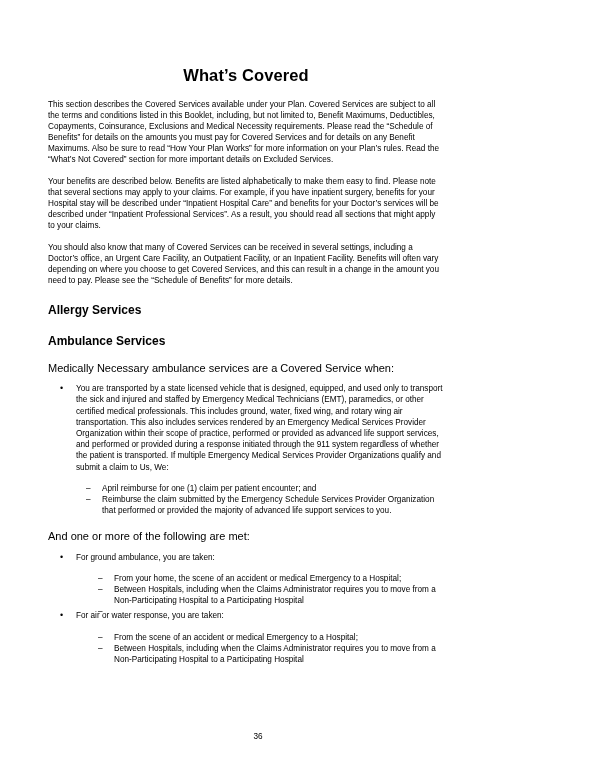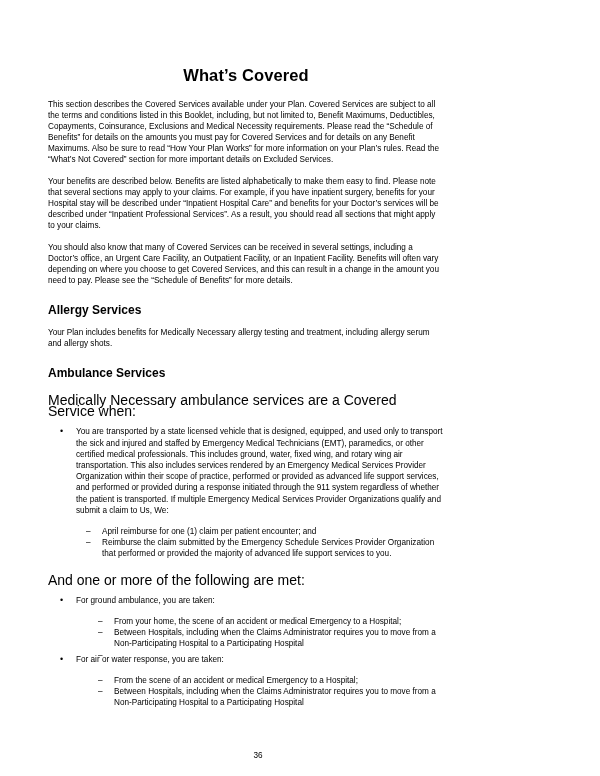--- a/index.html
+++ b/index.html
@@ -80,46 +80,45 @@
   }
   .sub-wrap {
     padding-left: 28px;
     margin: 0 0 4px 0;
   }
   .sub-wrap-indent {
     padding-left: 40px;
     margin: 0 0 4px 0;
   }
   .lead-text {
-    font-size: 14px;
+    font-size: 11px;
     line-height: 11.2px;
     margin: 15px 0 9px 0;
   }
   .page-number {
     position: absolute;
-    bottom: 16px;
+    bottom: 35px;
     left: 0;
     width: 100%;
     text-align: center;
     font-size: 8.2px;
   }
 </style>
 </head>
 <body>
 
 <div class="page">
 
   <h1 class="doc-title">What’s Covered</h1>
 
   <p class="body-text">This section describes the Covered Services available under your Plan.  Covered Services are subject to all the terms and conditions listed in this Booklet, including, but not limited to, Benefit Maximums, Deductibles, Copayments, Coinsurance, Exclusions and Medical Necessity requirements.  Please read the “Schedule of Benefits” for details on the amounts you must pay for Covered Services and for details on any Benefit Maximums.  Also be sure to read “How Your Plan Works” for more information on your Plan’s rules.  Read the “What’s Not Covered” section for more important details on Excluded Services.</p>
   <p class="body-text">Your benefits are described below.  Benefits are listed alphabetically to make them easy to find.  Please note that several sections may apply to your claims.  For example, if you have inpatient surgery, benefits for your Hospital stay will be described under “Inpatient Hospital Care” and benefits for your Doctor’s services will be described under “Inpatient Professional Services”.  As a result, you should read all sections that might apply to your claims.</p>
   <p class="body-text">You should also know that many of Covered Services can be received in several settings, including a Doctor’s office, an Urgent Care Facility, an Outpatient Facility, or an Inpatient Facility.  Benefits will often vary depending on where you choose to get Covered Services, and this can result in a change in the amount you need to pay.  Please see the “Schedule of Benefits” for more details.</p>
 
   <h2 class="section-head">Allergy Services</h2>
-  <p class="body-text">Your Plan includes benefits for Medically Necessary allergy testing and treatment, including allergy serum and allergy shots.</p>
 
   <h2 class="section-head">Ambulance Services</h2>
   <p class="lead-text">Medically Necessary ambulance services are a Covered Service when:</p>
 
   <ul class="bullet-list">
     <li class="bullet-item">
       <span class="marker">•</span>
       <span>You are transported by a state licensed vehicle that is designed, equipped, and used only to transport the sick and injured and staffed by Emergency Medical Technicians (EMT), paramedics, or other certified medical professionals.  This includes ground, water, fixed wing, and rotary wing air transportation.  This also includes services rendered by an Emergency Medical Services Provider Organization within their scope of practice, performed or provided as advanced life support services, and performed or provided during a response initiated through the 911 system regardless of whether the patient is transported.  If multiple Emergency Medical Services Provider Organizations qualify and submit a claim to Us, We:</span>
     </li>
   </ul>

